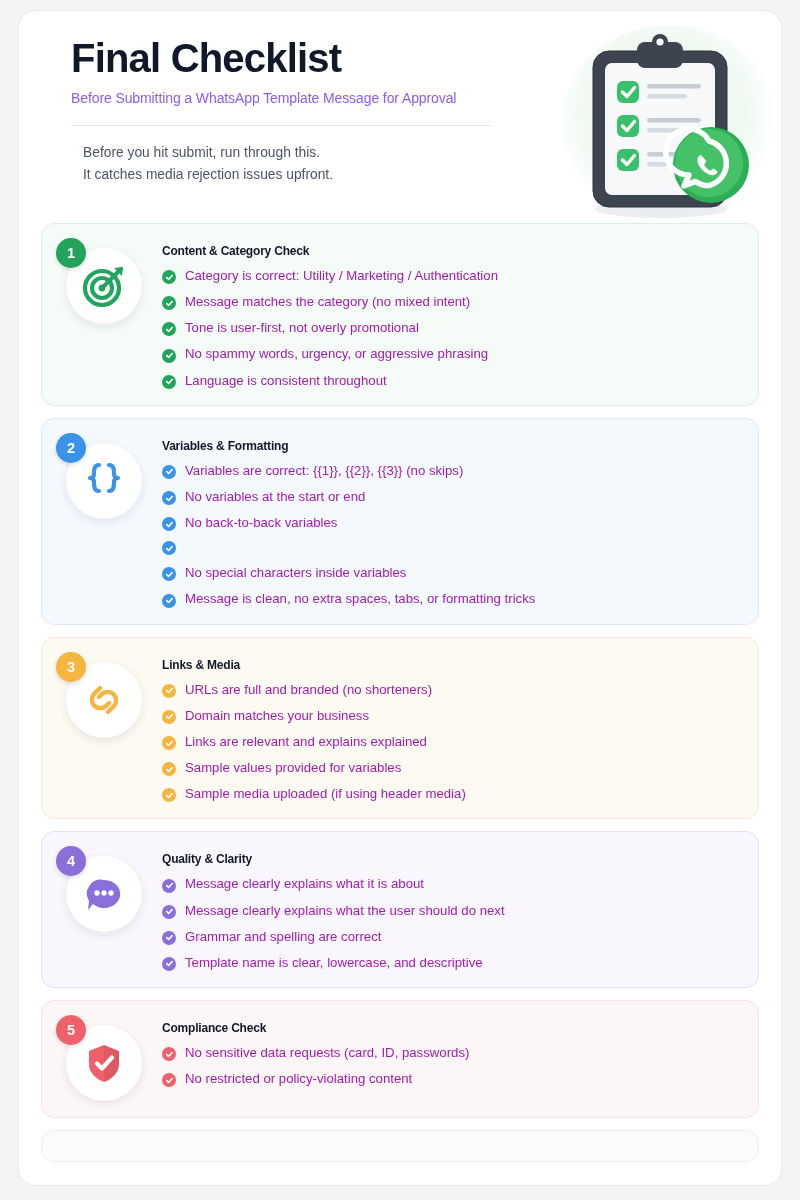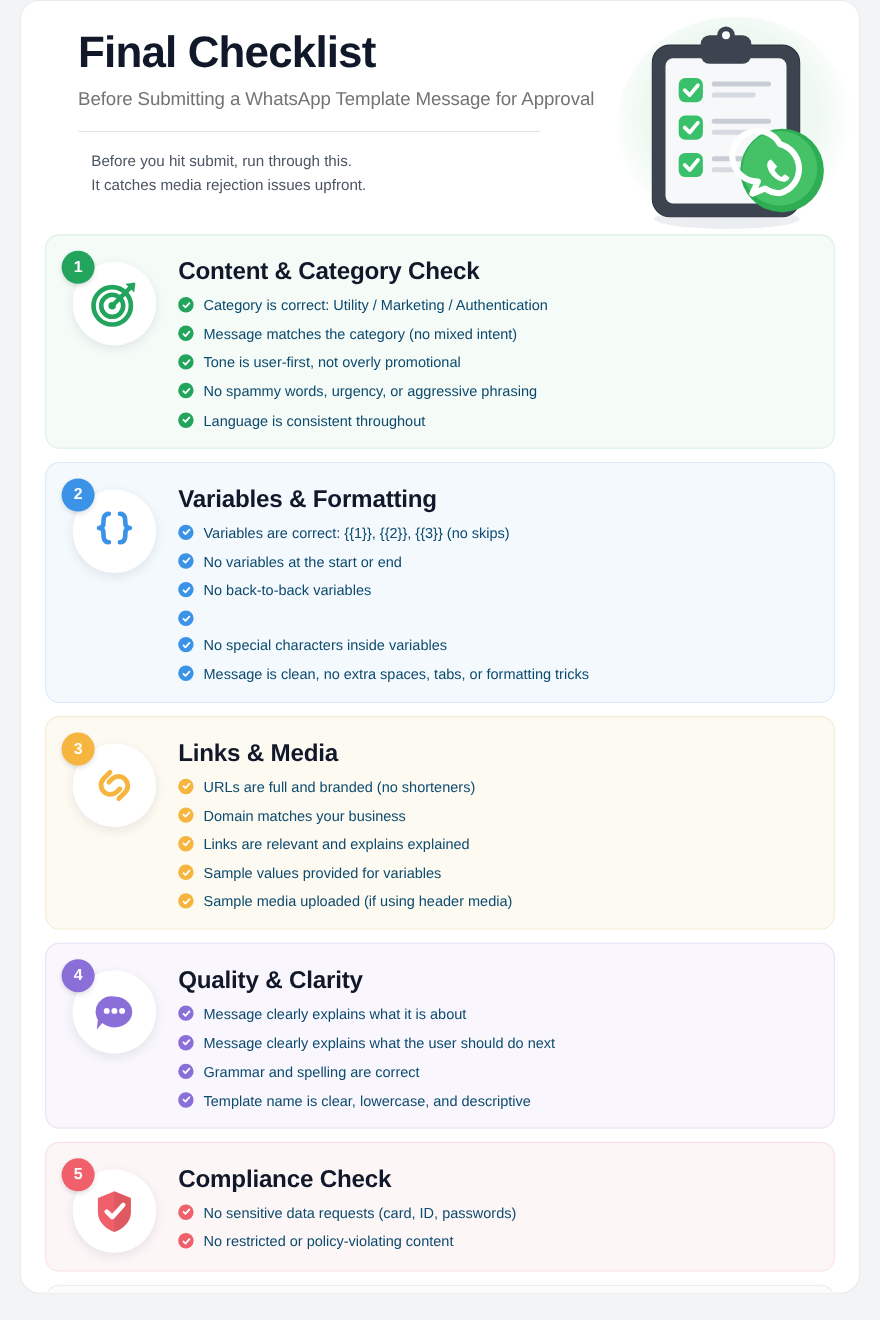--- a/index.html
+++ b/index.html
@@ -5,42 +5,42 @@
   html,body{margin:0;padding:0;}
   body{
     width:800px;height:1200px;
     background:#f3f4f6;
     font-family:"Liberation Sans","DejaVu Sans",sans-serif;
     color:#1f2937;
     overflow:hidden;
   }
   .page{
     position:absolute;
-    left:18px;top:0;
+    left:18px;top:10px;
     width:764px;height:1176px;
     background:#ffffff;
     border:1px solid #e9ebef;
     border-radius:18px;
     box-sizing:border-box;
     overflow:hidden;
   }
 
   
   .header{position:relative;padding:26px 40px 0 52px;height:212px;box-sizing:border-box;}
   .hero-blob{
     position:absolute;right:4px;top:14px;width:216px;height:196px;
     background:radial-gradient(circle at 48% 46%, #eaf7ee 0%, #eff9f2 52%, rgba(255,255,255,0) 72%);
     border-radius:50%;
   }
   .title{
     font-size:40px;font-weight:bold;letter-spacing:-0.8px;
     color:#11182a;margin:0;line-height:1.08;
   }
   .subtitle{
-    font-size:17px;color:#737373;margin:9px 0 0 0;line-height:1.35;
+    font-size:14px;color:#8b5cf6;margin:9px 0 0 0;line-height:1.35;
     letter-spacing:-0.1px;
   }
   .divider{
     width:420px;height:1px;background:#e3e5e9;margin:17px 0 16px 0;
   }
   .lede{font-size:13.8px;color:#4b5563;line-height:1.62;margin:12px;}
 
   
   .hero-art{position:absolute;right:20px;top:18px;width:200px;height:196px;}
 
@@ -70,26 +70,26 @@
     padding-top:6px;
   }
   .icon-circle{
     width:76px;height:76px;border-radius:50%;
     background:#ffffff;
     box-shadow:0 3px 10px rgba(17,24,42,0.09);
     display:flex;align-items:center;justify-content:center;
   }
   .card-body{flex:1;padding-left:14px;padding-top:2px;}
   .card-title{
-    font-size:22px;font-weight:bold;color:#11182a;
+    font-size:12px;font-weight:bold;color:#11182a;
     margin:0 0 9px 0;letter-spacing:-0.2px;
   }
   .item{
-    display:flex;align-items:flex-start;
-    font-size:13.2px;color:#0c4a6e;line-height:1.3;
+    display:flex;align-items:flex-end;
+    font-size:13.2px;color:#a21caf;line-height:1.3;
     margin-bottom:9px;
   }
   .item:last-child{margin-bottom:0;}
   .check{
     width:14px;height:14px;min-width:14px;border-radius:50%;
     margin-right:9px;margin-top:1px;
     display:flex;align-items:center;justify-content:center;
   }
   .check svg{display:block;}
 

